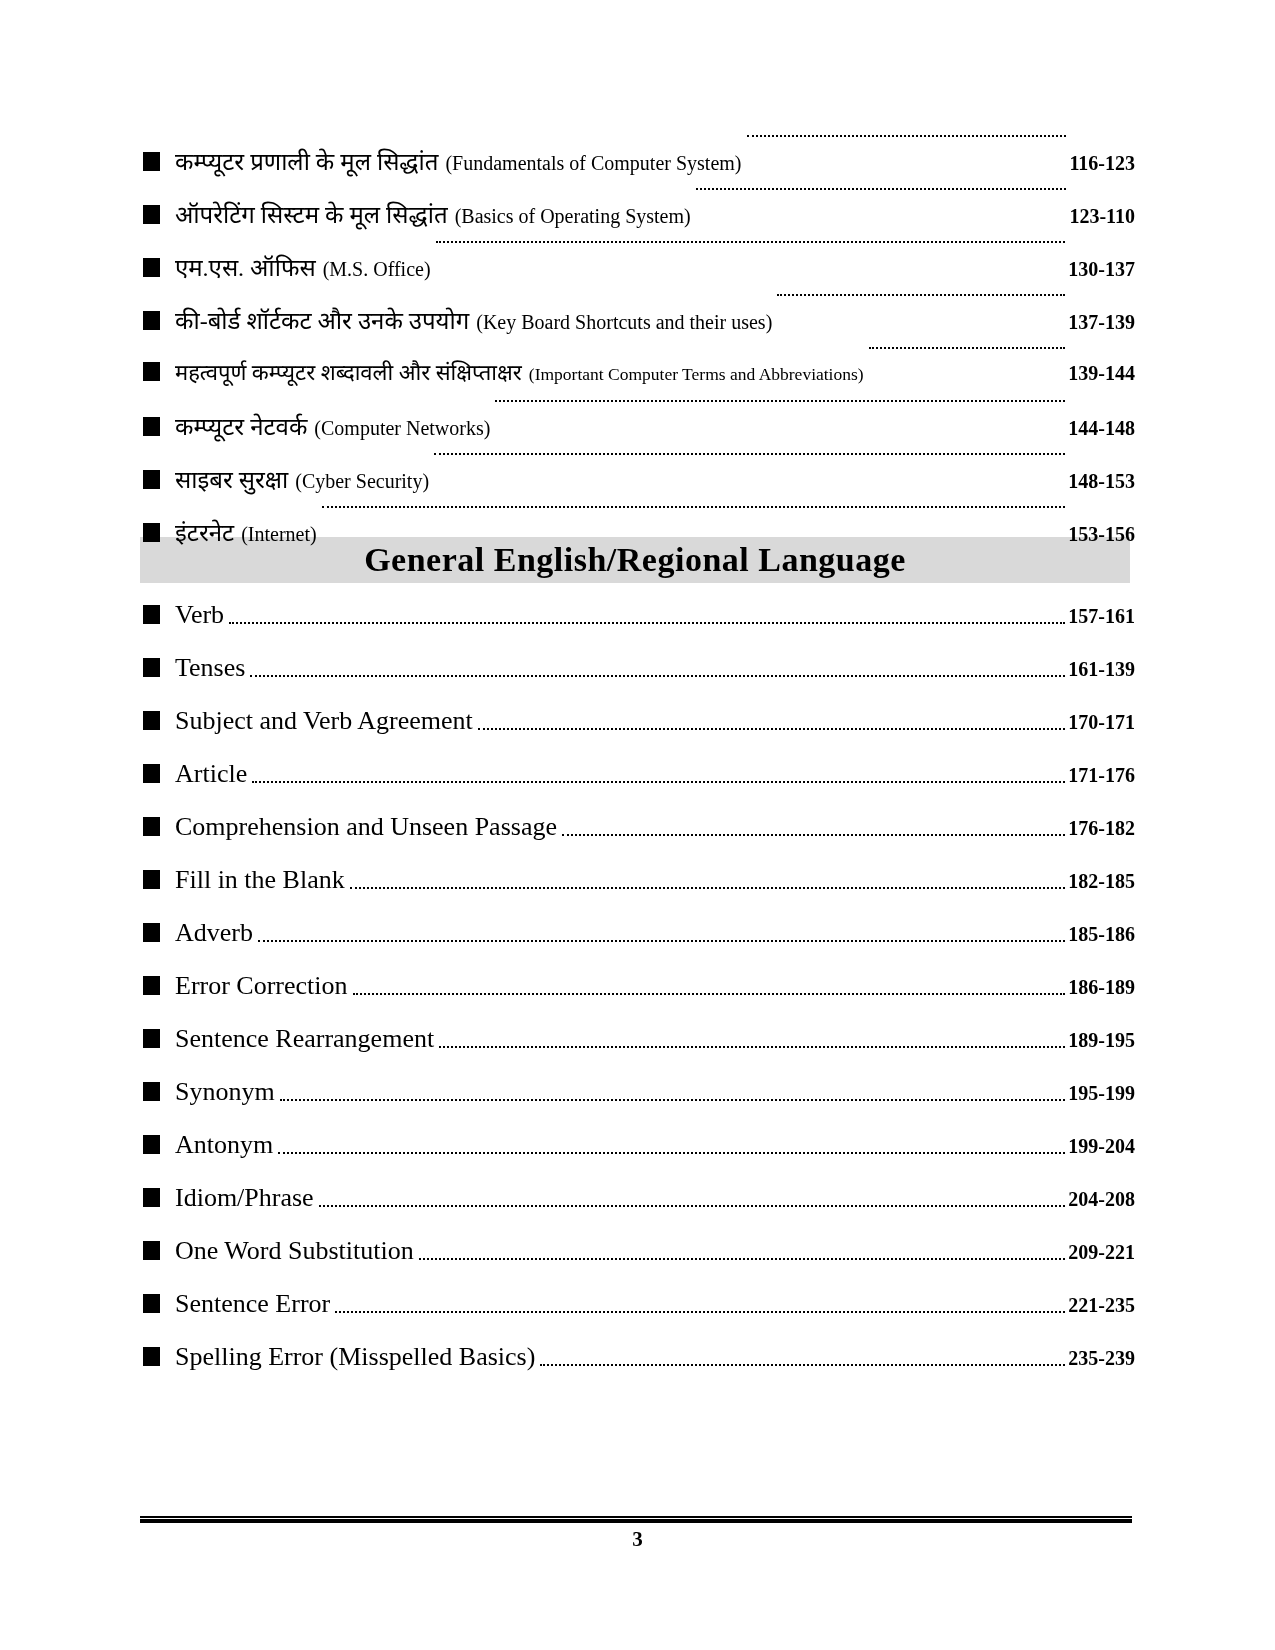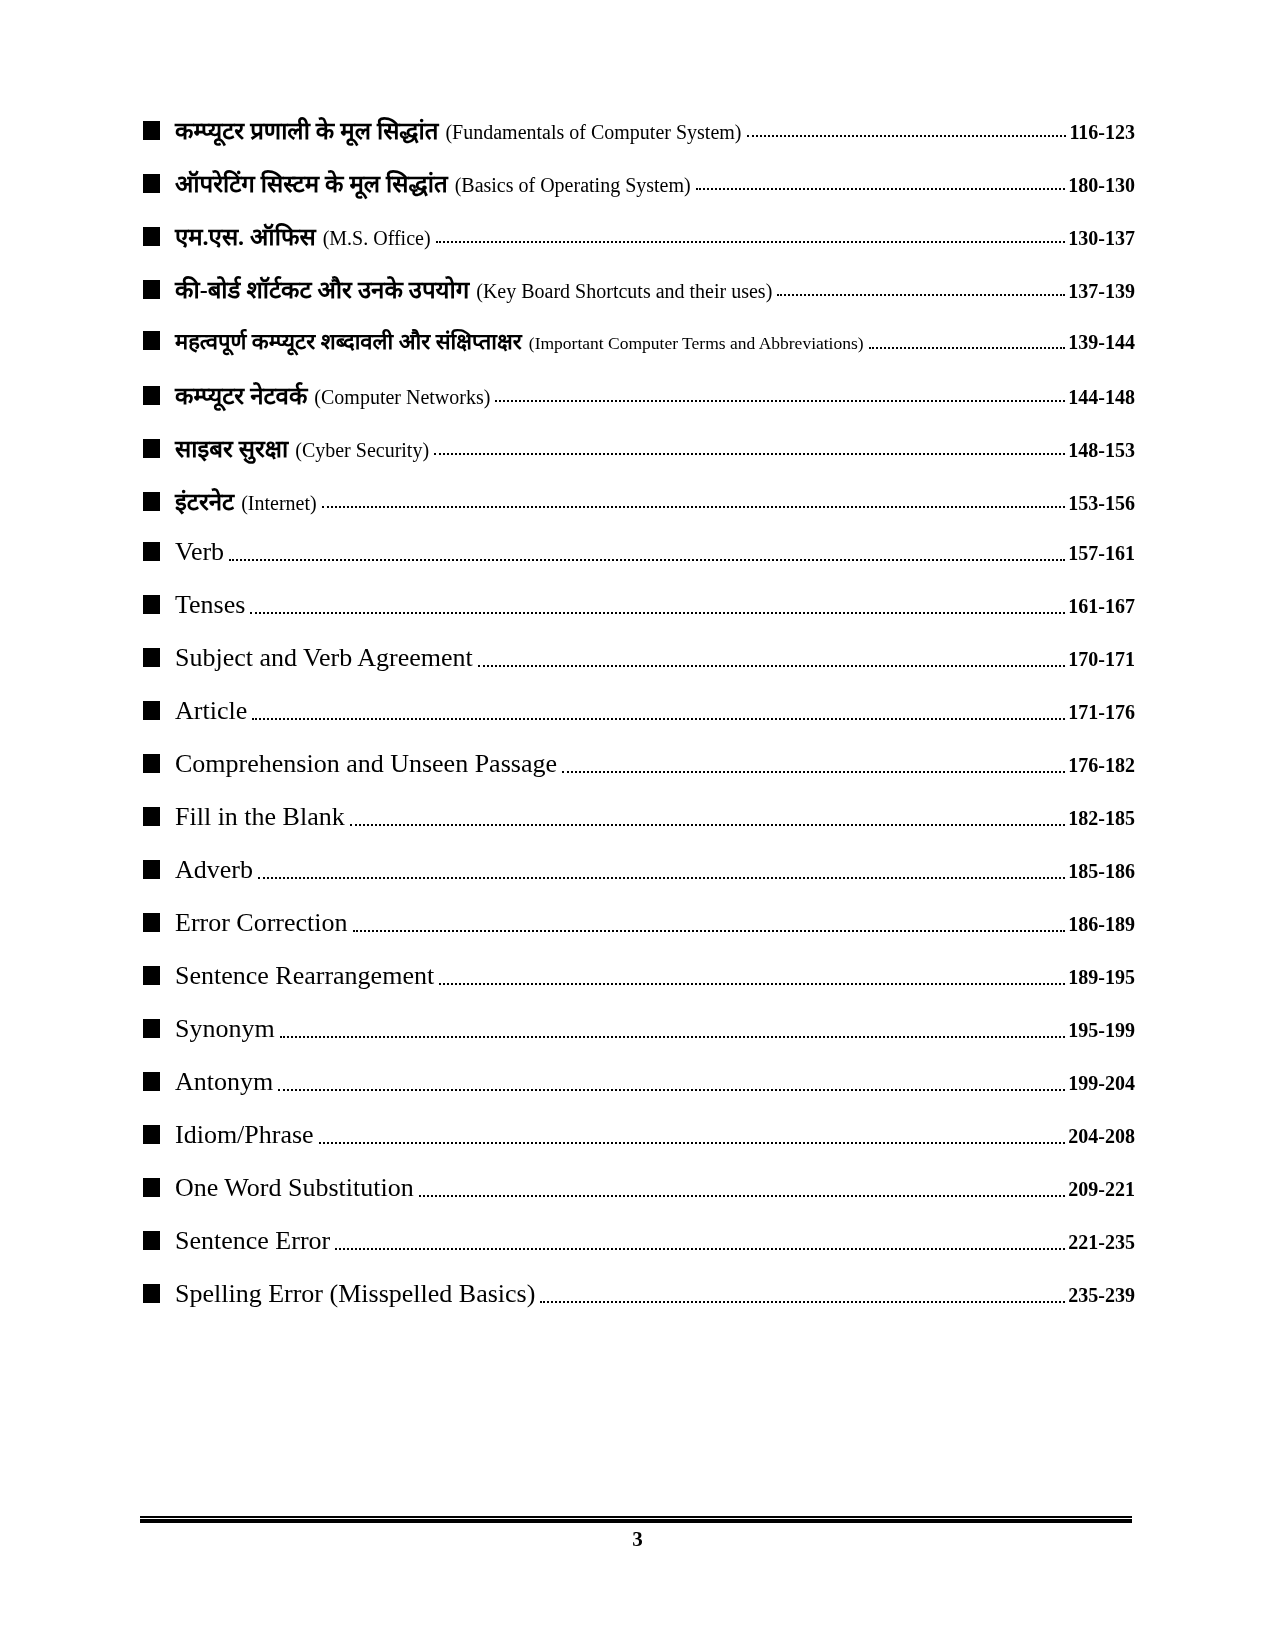--- a/index.html
+++ b/index.html
@@ -30,23 +30,24 @@
   }
   .bullet {
     flex: 0 0 auto;
     width: 17px;
     height: 19px;
     background: #000000;
     margin-right: 15px;
     transform: translateY(1px);
   }
   .hindi {
-    font-weight: bold;
+    font-weight: normal;
     font-size: 24px;
     white-space: nowrap;
+    margin-top: 31px;
   }
   .latin {
     font-weight: normal;
     font-size: 20px;
     white-space: nowrap;
   }
   #computer-list .hindi { margin-right: 7px; }
   #computer-list .toc-row:nth-child(5) .hindi { font-size: 22px; }
   #computer-list .toc-row:nth-child(5) .latin { font-size: 17.5px; }
   #english-list .latin { font-size: 26px; }
@@ -104,21 +105,21 @@
         <span class="hindi">कम्प्यूटर प्रणाली के मूल सिद्धांत</span>
         <span class="latin">(Fundamentals of Computer System)</span>
         <span class="leader"></span>
         <span class="pages">116-123</span>
       </div>
       <div class="toc-row">
         <span class="bullet"></span>
         <span class="hindi">ऑपरेटिंग सिस्टम के मूल सिद्धांत</span>
         <span class="latin">(Basics of Operating System)</span>
         <span class="leader"></span>
-        <span class="pages">180-130</span>
+        <span class="pages">123-110</span>
       </div>
       <div class="toc-row">
         <span class="bullet"></span>
         <span class="hindi">एम.एस. ऑफिस</span>
         <span class="latin">(M.S. Office)</span>
         <span class="leader"></span>
         <span class="pages">130-137</span>
       </div>
       <div class="toc-row">
         <span class="bullet"></span>
@@ -150,33 +151,34 @@
       </div>
       <div class="toc-row">
         <span class="bullet"></span>
         <span class="hindi">इंटरनेट</span>
         <span class="latin">(Internet)</span>
         <span class="leader"></span>
         <span class="pages">153-156</span>
       </div>
     </div>
 
+    <div class="banner" style="background: rgb(217, 217, 217);">General English/Regional Language</div>
 
     <div id="english-list">
       <div class="toc-row">
         <span class="bullet"></span>
         <span class="latin">Verb</span>
         <span class="leader"></span>
         <span class="pages">157-161</span>
       </div>
       <div class="toc-row">
         <span class="bullet"></span>
         <span class="latin">Tenses</span>
         <span class="leader"></span>
-        <span class="pages">161-167</span>
+        <span class="pages">161-139</span>
       </div>
       <div class="toc-row">
         <span class="bullet"></span>
         <span class="latin">Subject and Verb Agreement</span>
         <span class="leader"></span>
         <span class="pages">170-171</span>
       </div>
       <div class="toc-row">
         <span class="bullet"></span>
         <span class="latin">Article</span>

